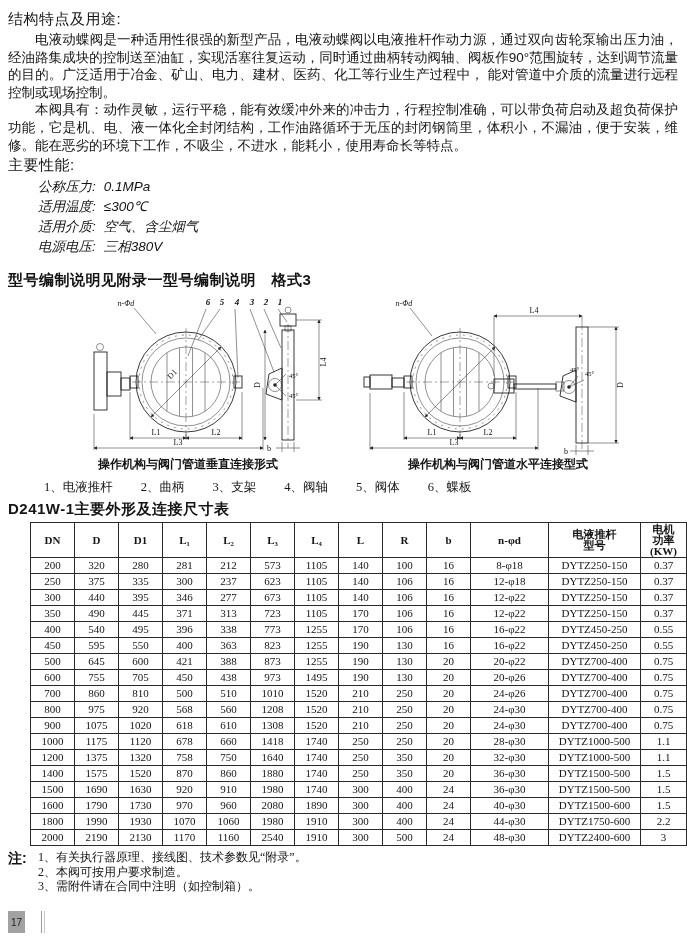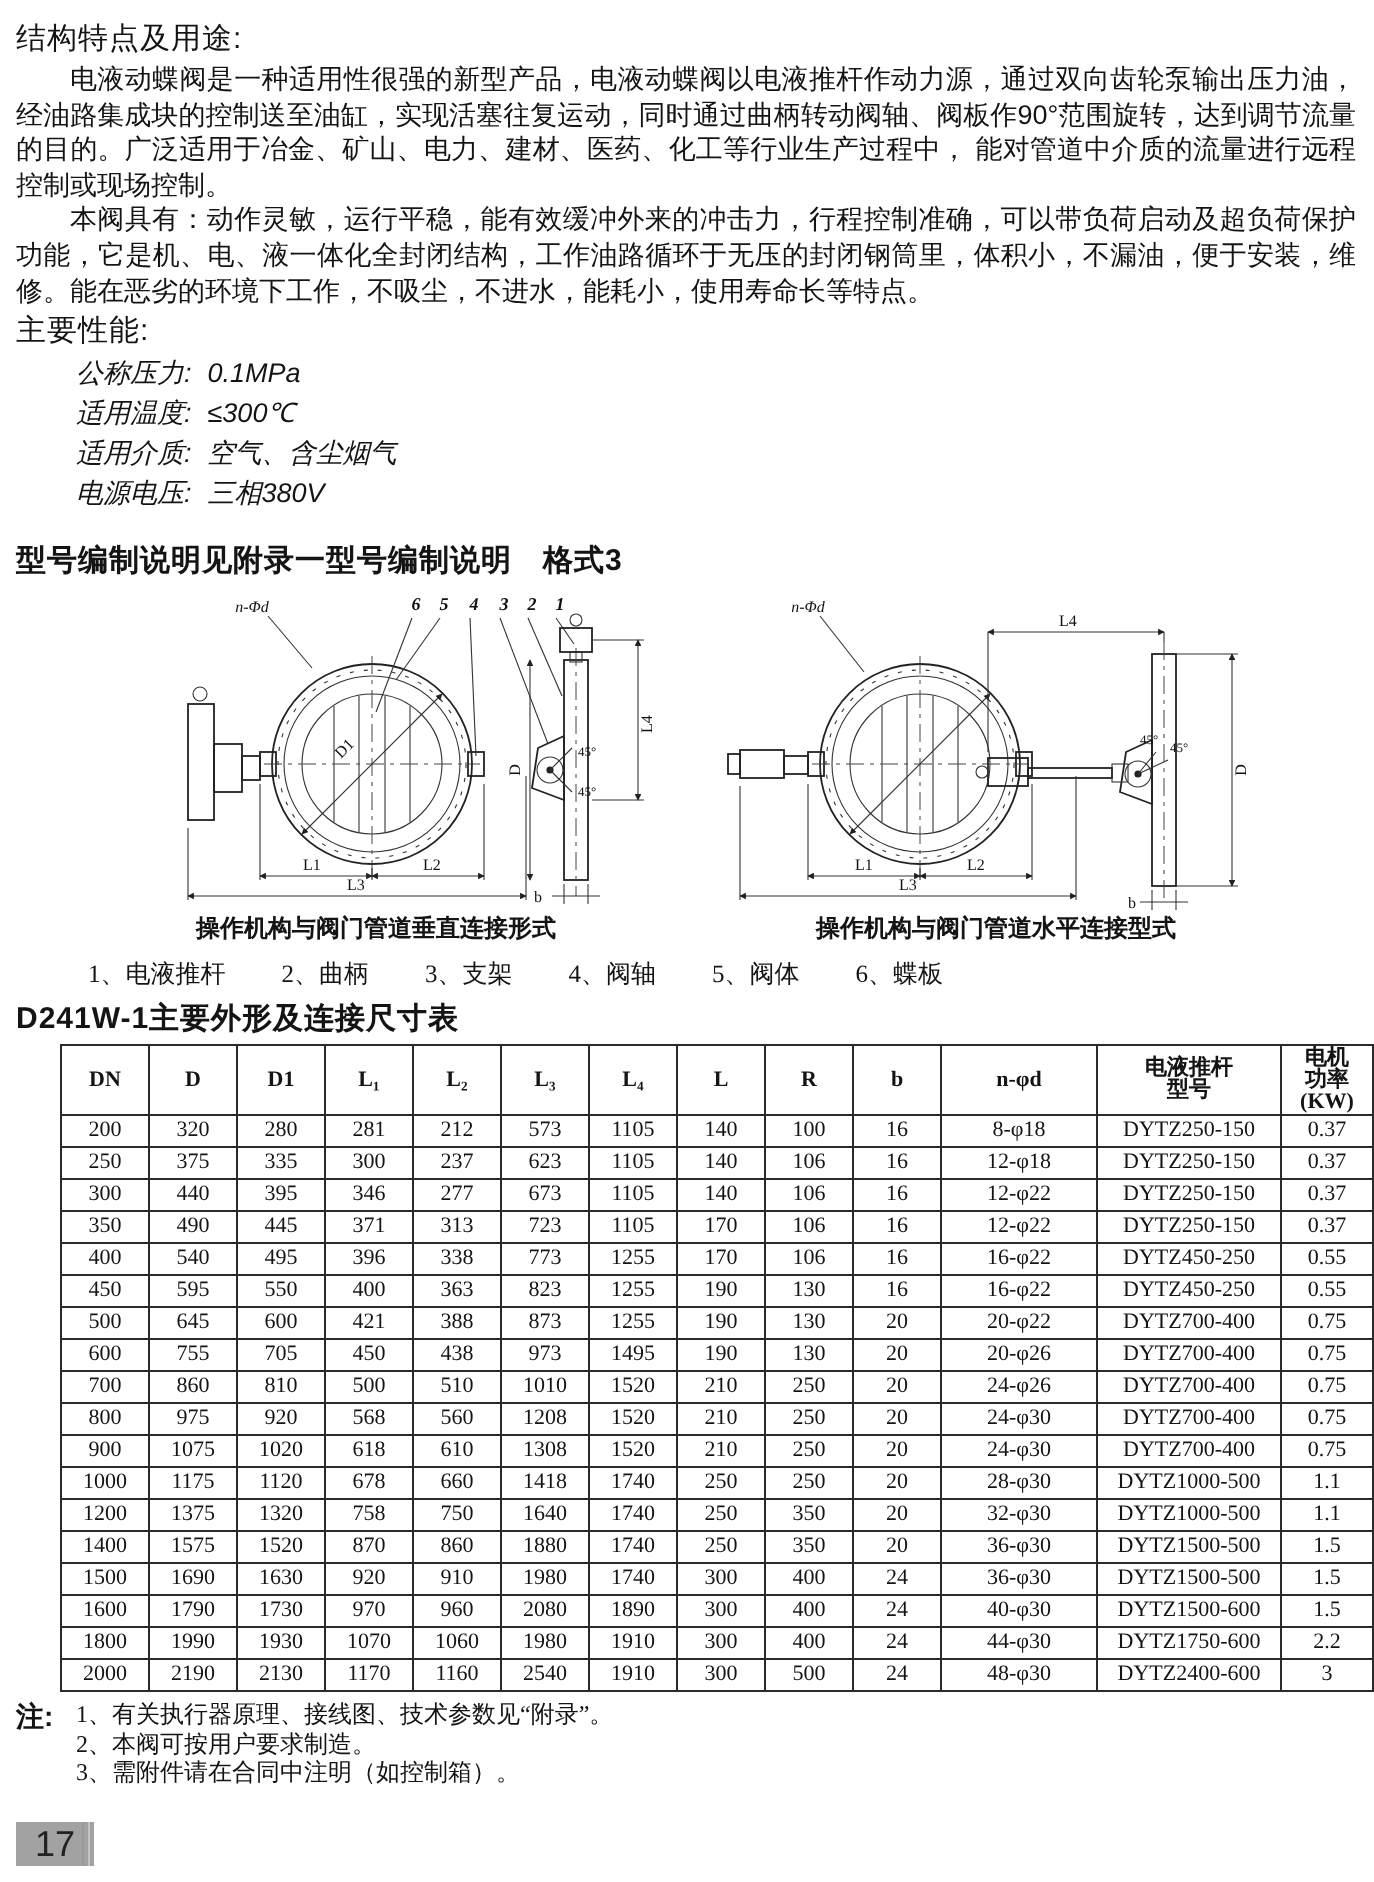--- a/index.html
+++ b/index.html
@@ -28,22 +28,22 @@
   .cl{stroke:#444;stroke-width:.5;fill:none;stroke-dasharray:9 3 2 3;}
   .parts-legend{display:flex;gap:28px;margin:6px 0 0 36px;font-size:12.5px;font-family:"Liberation Serif",serif;font-weight:500;}
   .table-title{font-size:15px;font-weight:bold;margin:4px 0 3px 0;letter-spacing:.5px;}
   table{border-collapse:collapse;width:656px;table-layout:fixed;font-family:"Liberation Serif",serif;margin-left:22px;}
   th,td{border:1px solid #2a2a2a;text-align:center;font-size:11px;padding:0;height:15px;line-height:15px;overflow:hidden;white-space:nowrap;}
   thead th{height:34px;font-size:11px;white-space:pre-line;line-height:11px;font-weight:bold;vertical-align:middle;}
   .notes{position:relative;margin-top:4px;font-family:"Liberation Serif",serif;}
   .notes-heading{position:absolute;left:0;top:0;font-weight:bold;font-size:14px;font-family:"Liberation Sans",sans-serif;}
   .notes-list{margin:2px 0 0 30px;}
   .note-line{font-size:12px;line-height:14.5px;font-weight:500;}
-  .page-number{position:absolute;left:8px;bottom:8px;width:39px;height:22px;background:#a2a2a2;
-    color:#222;font-size:18px;display:flex;align-items:center;justify-content:center;}
+  .page-number{position:absolute;left:8px;bottom:8px;width:17px;height:22px;background:#a2a2a2;
+    color:#222;font-size:10px;display:flex;align-items:center;justify-content:center;}
   .page-number-divider{position:absolute;left:41px;bottom:8px;height:22px;width:2px;
     border-left:1.5px solid #9a9a9a;border-right:1px solid #c4c4c4;}
 </style>
 </head>
 <body>
 
 <div class="page">
 
   <div class="sec-heading">结构特点及用途:</div>
   <p class="body-text">电液动蝶阀是一种适用性很强的新型产品，电液动蝶阀以电液推杆作动力源，通过双向齿轮泵输出压力油，经油路集成块的控制送至油缸，实现活塞往复运动，同时通过曲柄转动阀轴、阀板作90°范围旋转，达到调节流量的目的。广泛适用于冶金、矿山、电力、建材、医药、化工等行业生产过程中， 能对管道中介质的流量进行远程控制或现场控制。</p>

